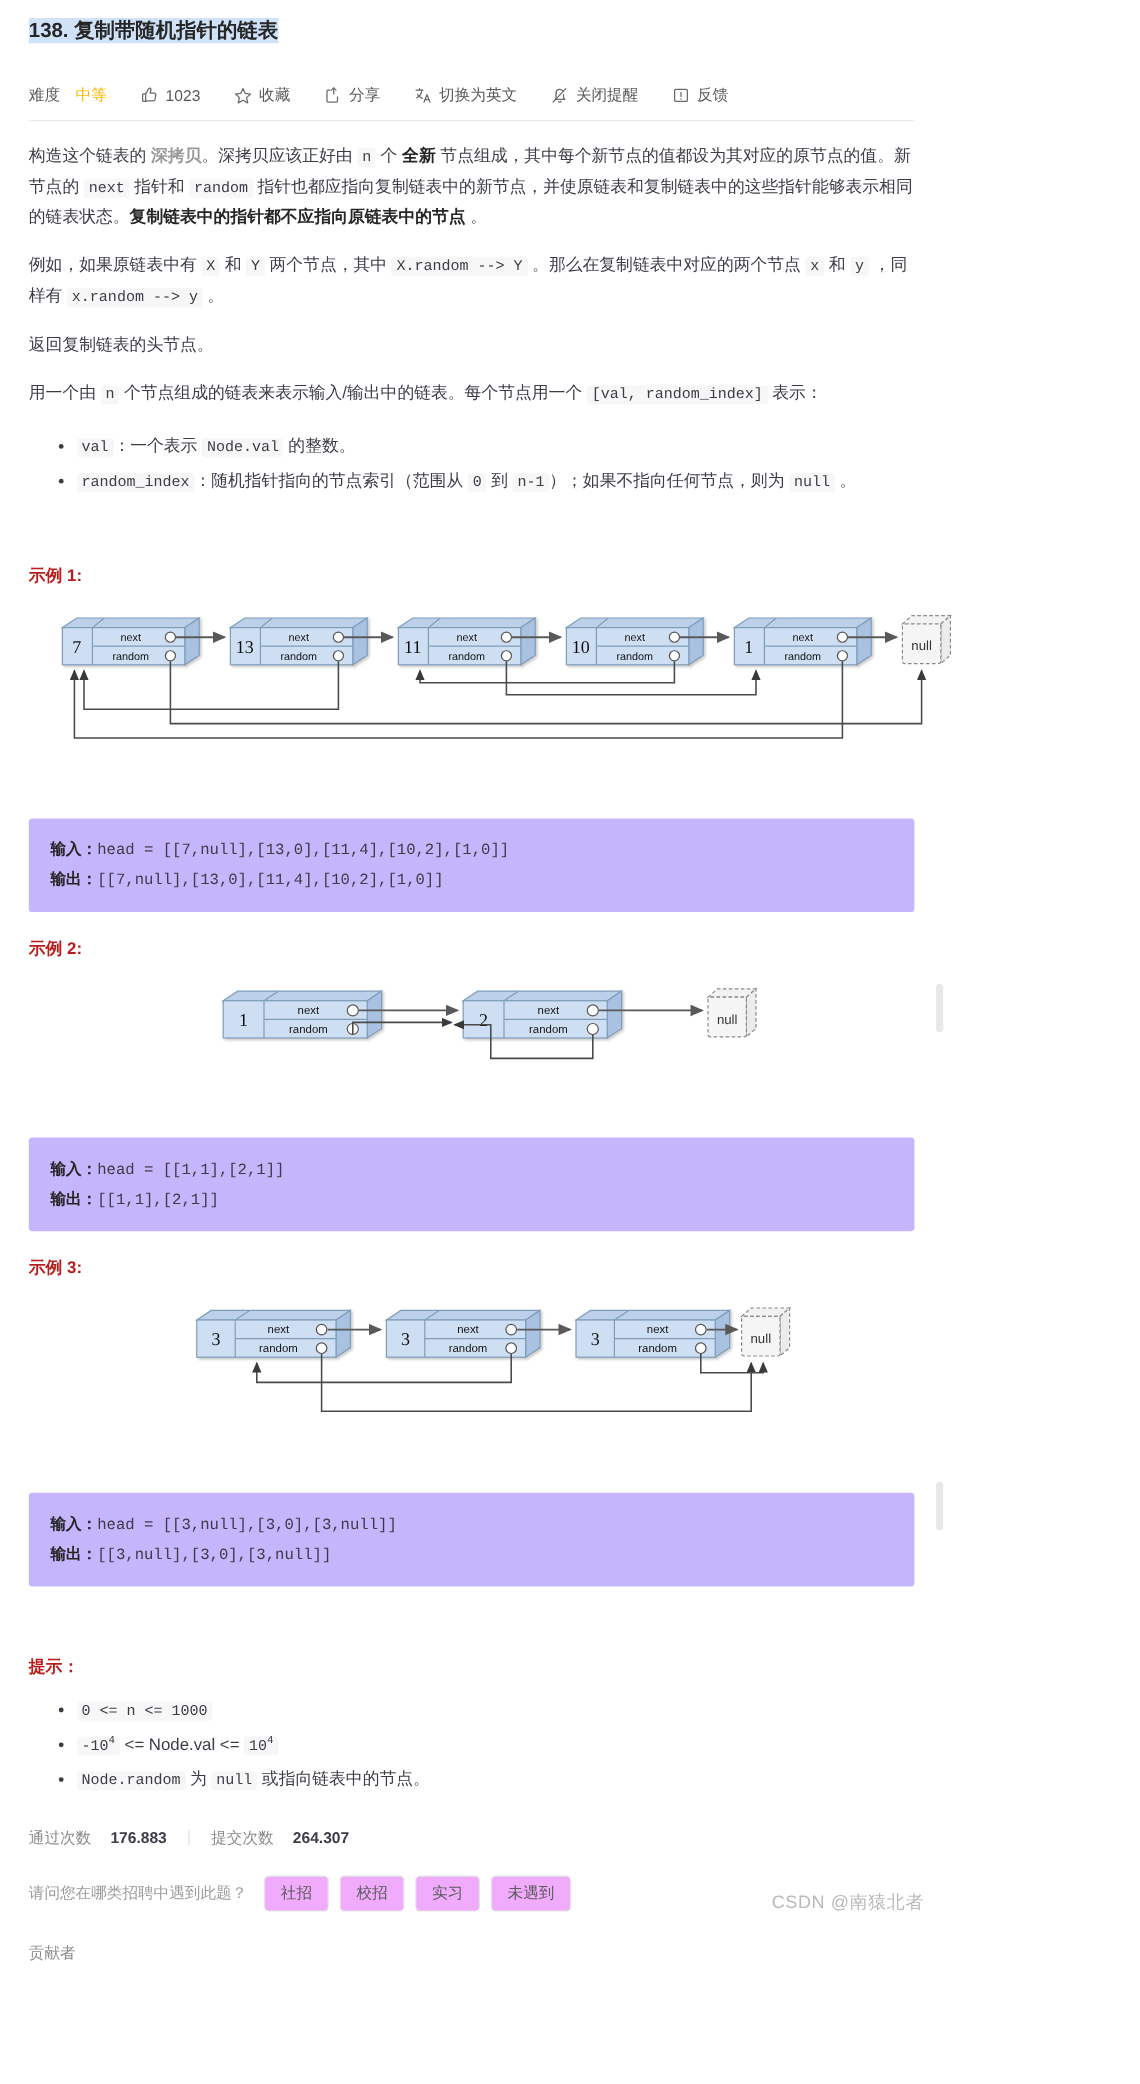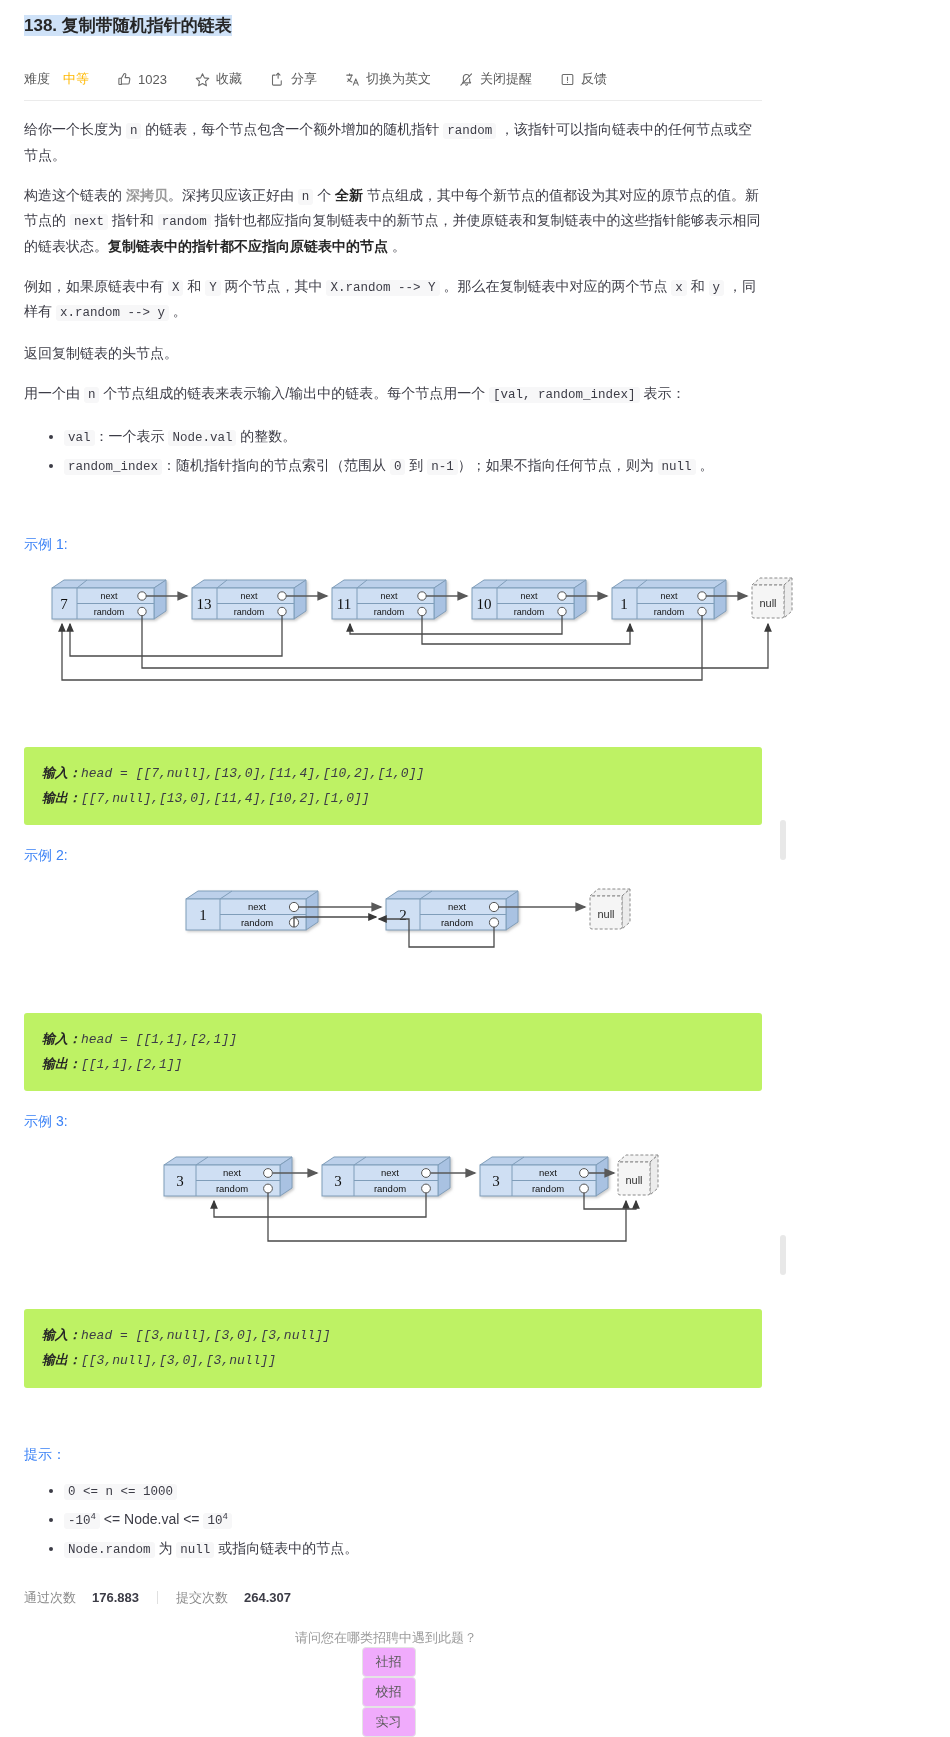--- a/index.html
+++ b/index.html
@@ -91,39 +91,38 @@
     font-size: 14px;
     line-height: 2.0;
     color: #3c3c46;
   }
   ul.bullets li::marker { color: #3c3c46; }
 
   .sup { font-size: 9px; vertical-align: super; }
 
   
   .ex-head {
-    font-weight: 400;
+    font-weight: 700;
     font-size: 14px;
-    color: #3b82f6;
+    color: #b91c1c;
     margin: 20px 0 10px 0;
   }
 
   
   pre.codeblock {
-    background: #bef264;
+    background: #c4b5fd;
     border-radius: 3px;
     padding: 14px 18px;
     margin: 14px 0 0 0;
     font-family: "Liberation Mono", "DejaVu Sans Mono", monospace;
     font-size: 13px;
     line-height: 1.85;
     color: #3c3c46;
     white-space: pre;
     overflow: hidden;
-    font-style: italic;
   }
   pre.codeblock .k { font-weight: 700; color: #262626; font-family: "Liberation Sans", sans-serif; }
 
   
   .diagram-wrap { margin: 14px 0 4px 0; }
   .diagram-wrap svg { display: block; }
 
   
   .stats {
     display: flex;
@@ -137,21 +136,20 @@
   .stats .sep { width: 1px; height: 13px; background: #e0e0e0; margin: 0 18px; }
 
   
   .poll {
     display: flex;
     align-items: center;
     padding: 0 24px;
     margin-top: 22px;
     font-size: 13px;
     color: #8a8a8a;
-    flex-direction: column;
   }
   .poll .q { margin-right: 14px; color: #9b9b9b; }
   .chip {
     border: 1px solid #e4e4e4;
     border-radius: 4px;
     padding: 5px 13px;
     margin-right: 9px;
     font-size: 13px;
     color: #5a5a5a;
     background: #f0abfc;
@@ -268,21 +266,20 @@
       </span>
       <span class="lbl">反馈</span>
     </div>
 
   </div>
 
   <div class="divider"></div>
 
   <div class="content">
 
-    <p class="para"><span>给你一个长度为 </span><code class="inline">n</code><span> 的链表，每个节点包含一个额外增加的随机指针 </span><code class="inline">random</code><span> ，该指针可以指向链表中的任何节点或空节点。</span></p>
 
     <p class="para"><span>构造这个链表的 </span><span class="grey-strong">深拷贝</span><span>。深拷贝应该正好由 </span><code class="inline">n</code><span> 个 </span><span class="strong">全新</span><span> 节点组成，其中每个新节点的值都设为其对应的原节点的值。新节点的 </span><code class="inline">next</code><span> 指针和 </span><code class="inline">random</code><span> 指针也都应指向复制链表中的新节点，并使原链表和复制链表中的这些指针能够表示相同的链表状态。</span><span class="strong">复制链表中的指针都不应指向原链表中的节点 </span><span>。</span></p>
 
     <p class="para"><span>例如，如果原链表中有 </span><code class="inline">X</code><span> 和 </span><code class="inline">Y</code><span> 两个节点，其中 </span><code class="inline">X.random --&gt; Y</code><span> 。那么在复制链表中对应的两个节点 </span><code class="inline">x</code><span> 和 </span><code class="inline">y</code><span> ，同样有 </span><code class="inline">x.random --&gt; y</code><span> 。</span></p>
 
     <p class="para">返回复制链表的头节点。</p>
 
     <p class="para"><span>用一个由 </span><code class="inline">n</code><span> 个节点组成的链表来表示输入/输出中的链表。每个节点用一个 </span><code class="inline">[val, random_index]</code><span> 表示：</span></p>
 
     <ul class="bullets">

